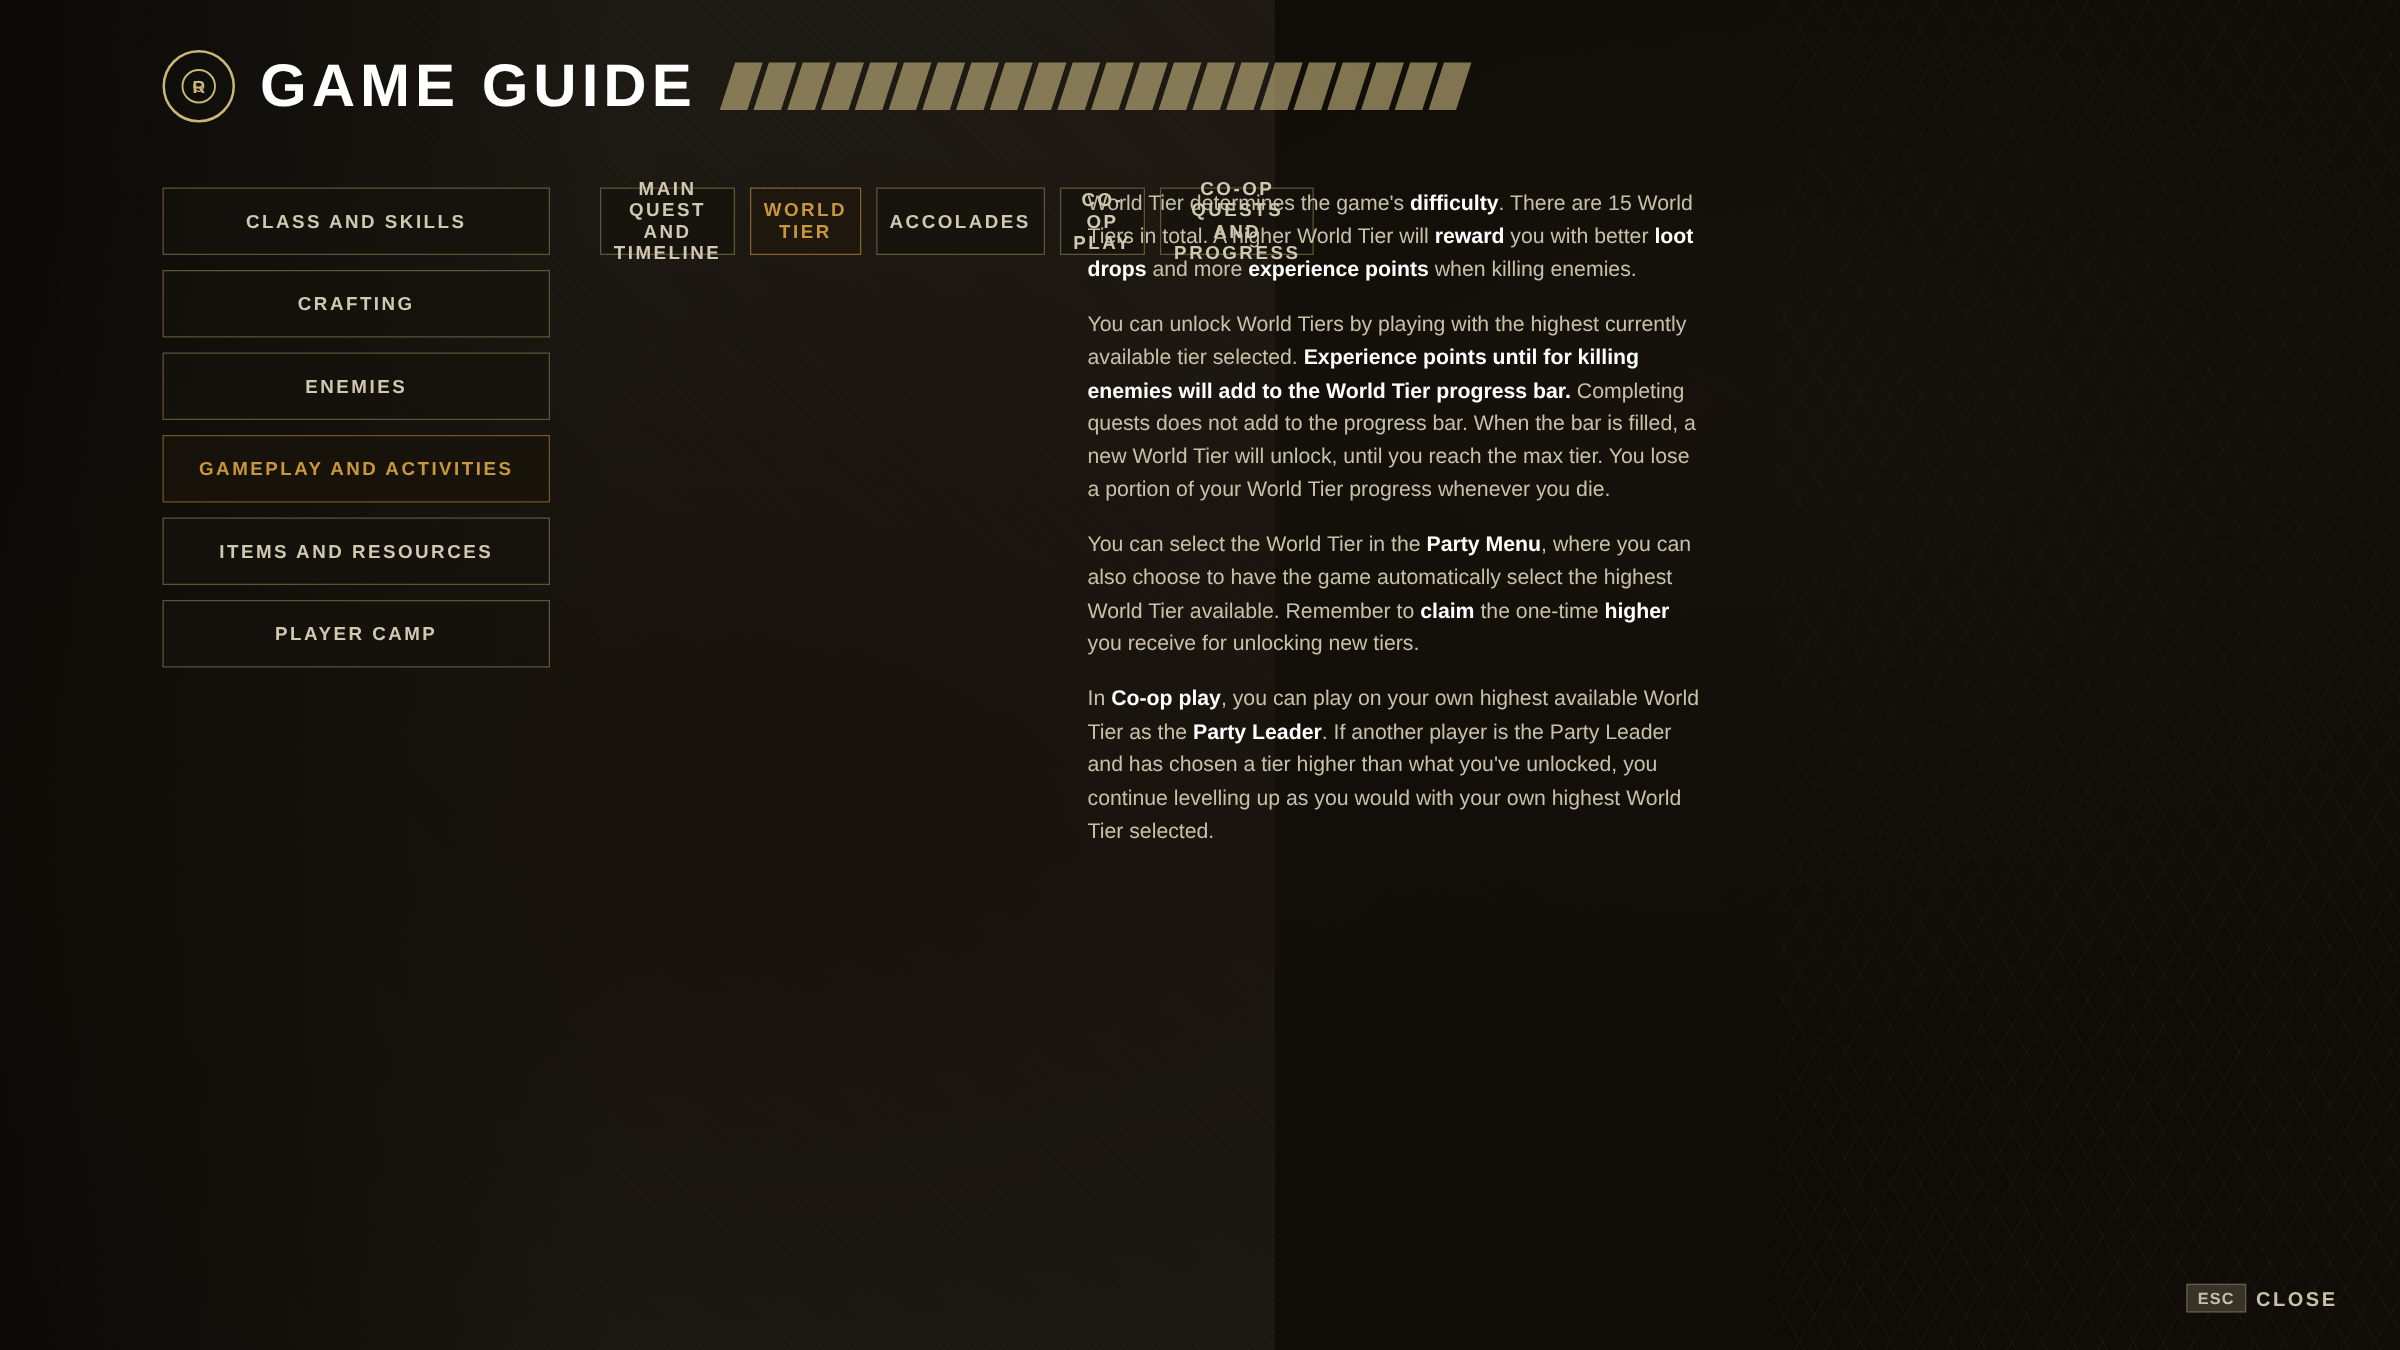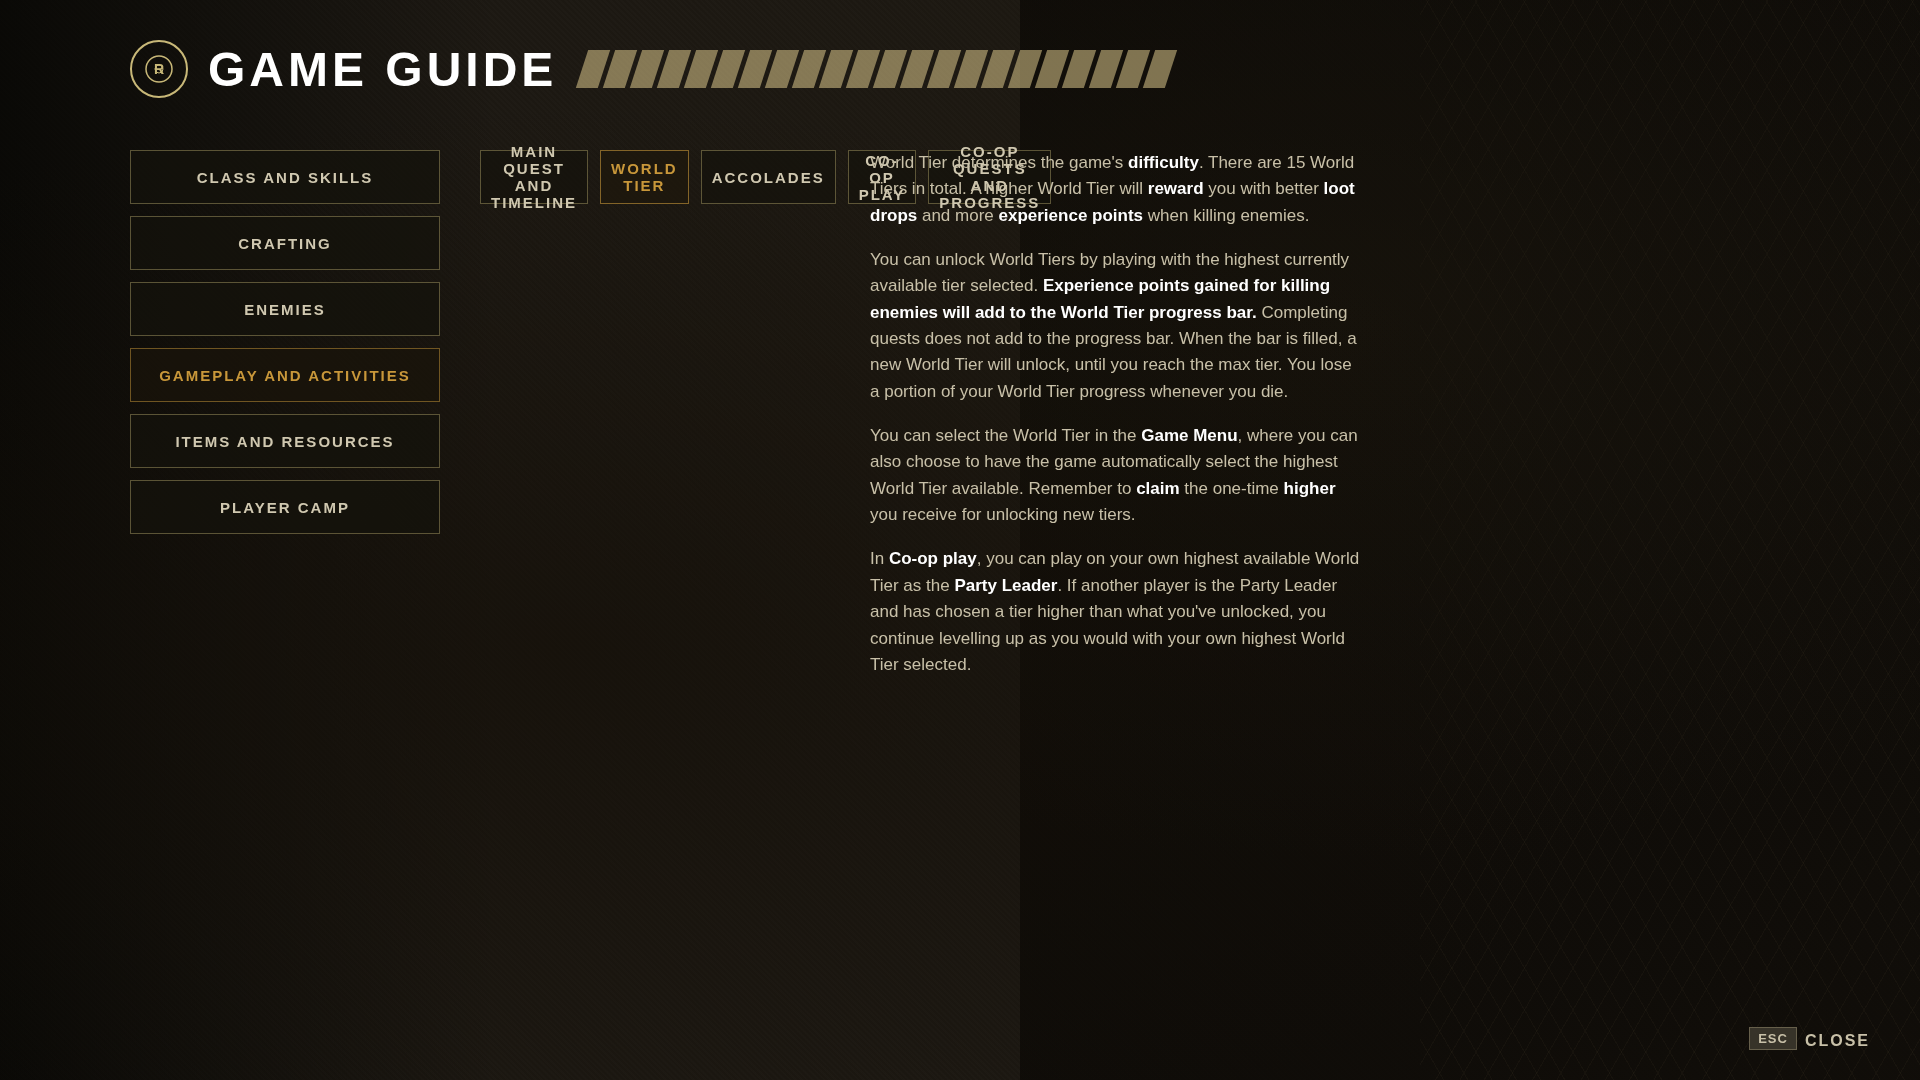--- a/index.html
+++ b/index.html
@@ -295,27 +295,27 @@
 
   <div class="content-panel">
     <div class="content-text">
       <p>
         World Tier determines the game's <strong>difficulty</strong>. There are 15 World Tiers in total.
         A higher World Tier will <strong>reward</strong> you with better <strong>loot drops</strong> and more <strong>experience points</strong>
         when killing enemies.
       </p>
       <p>
         You can unlock World Tiers by playing with the highest currently available tier selected.
-        <strong>Experience points gained for killing enemies will add to the World Tier progress bar.</strong>
+        <strong>Experience points until for killing enemies will add to the World Tier progress bar.</strong>
         Completing quests does not add to the progress bar.
         When the bar is filled, a new World Tier will unlock, until you reach the max tier. You lose a
         portion of your World Tier progress whenever you die.
       </p>
       <p>
-        You can select the World Tier in the <strong>Game Menu</strong>, where you can also choose to have the
+        You can select the World Tier in the <strong>Party Menu</strong>, where you can also choose to have the
         game automatically select the highest World Tier available.
         Remember to <strong>claim</strong> the one-time <strong>higher</strong> you receive for unlocking new tiers.
       </p>
       <p>
         In <strong>Co-op play</strong>, you can play on your own highest available World Tier as the <strong>Party
         Leader</strong>. If another player is the Party Leader and has chosen a tier higher than what
         you've unlocked, you continue levelling up as you would with your own highest World Tier
         selected.
       </p>
     </div>

